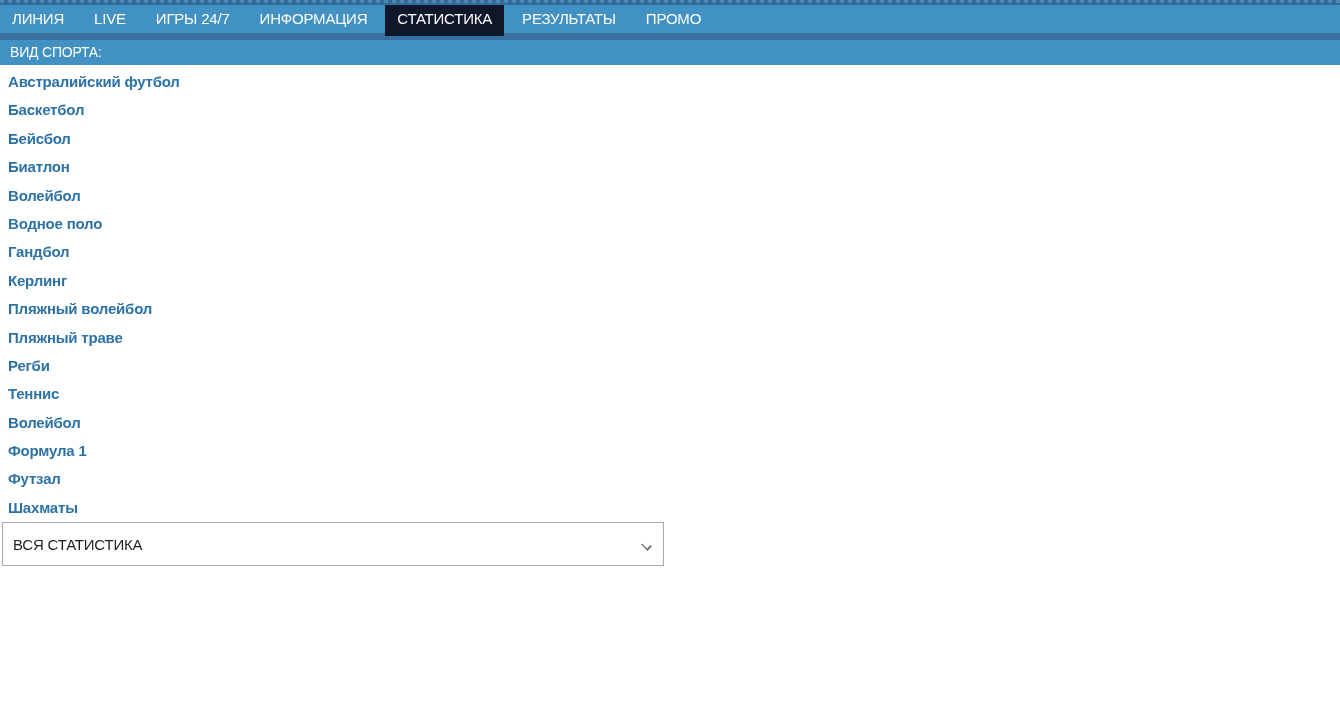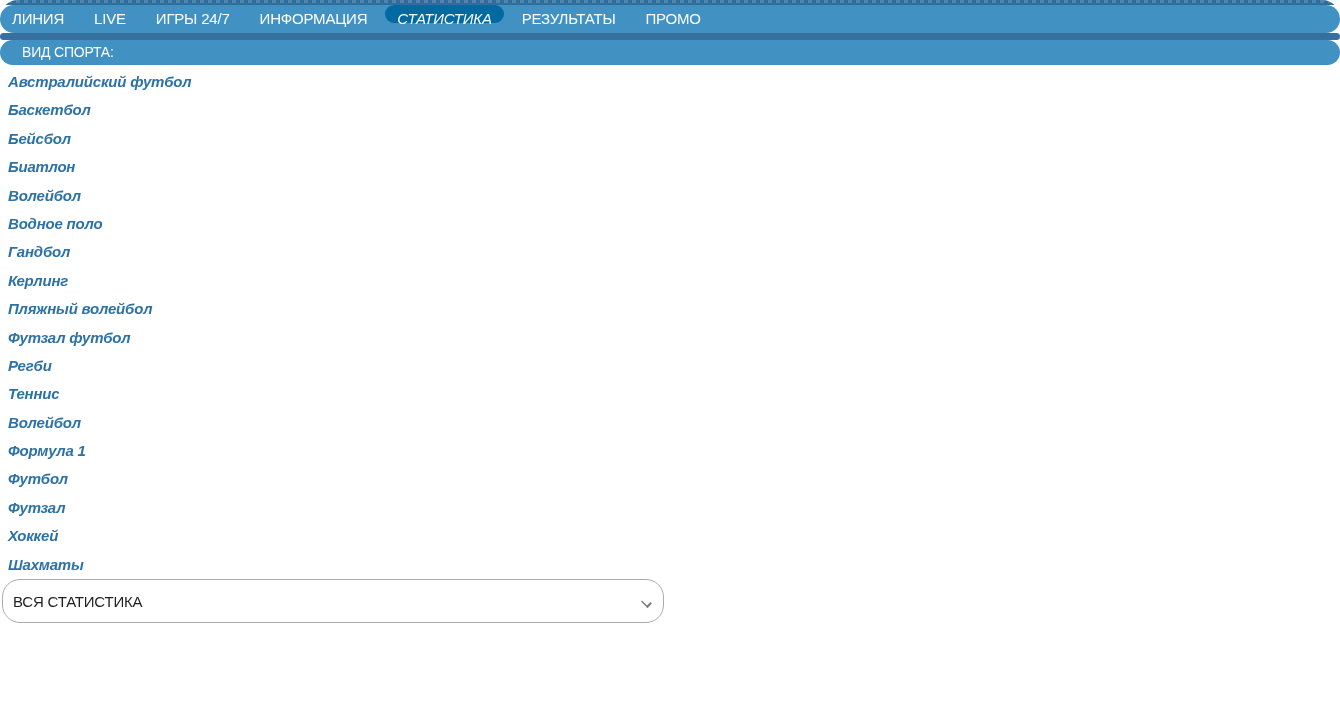--- a/index.html
+++ b/index.html
@@ -1,15 +1,15 @@
 <!DOCTYPE html>
 <html><head>
 <meta charset="utf-8">
 <style>
-  * { margin: 0; padding: 0; box-sizing: border-box; border-radius: 18px; }
+  * { margin: 0; padding: 0; box-sizing: border-box; }
   html, body {
     width: 1340px; height: 701px;
     overflow: hidden;
     background: #ffffff;
     font-family: "Liberation Sans", sans-serif;
   }
 
   
   .top-strip {
     height: 5px;
@@ -32,52 +32,50 @@
     line-height: 28px;
     padding: 0 12px;
     margin-right: 6px;
     color: #ffffff;
     font-size: 15px;
     letter-spacing: -0.2px;
     white-space: nowrap;
     cursor: pointer;
   }
   .nav-tab.active {
-    background: #0369a1;
-    height: 18px;
+    background: #0f172a;
+    height: 31px;
     position: relative;
     z-index: 2;
-    font-style: italic;
   }
   .nav-divider {
     height: 7px;
     background: #37709f;
   }
 
   
   .sport-bar {
     height: 25px;
     line-height: 25px;
     background: #4191c2;
     color: #ffffff;
     font-size: 14px;
-    padding-left: 22px;
+    padding-left: 10px;
     letter-spacing: -0.2px;
   }
 
   
   .sports-list {
     list-style: none;
     margin-top: 3px;
     padding-left: 8px;
   }
   .sports-list li {
     height: 28.4px;
     line-height: 28.4px;
-    font-style: italic;
   }
   .sport-link {
     color: #2d72a6;
     font-size: 15px;
     font-weight: bold;
     letter-spacing: -0.2px;
     text-decoration: none;
     cursor: pointer;
     white-space: nowrap;
   }
@@ -160,35 +158,33 @@
     <li><a class="sport-link">Волейбол</a></li>
 
     <li><a class="sport-link">Водное поло</a></li>
 
     <li><a class="sport-link">Гандбол</a></li>
 
     <li><a class="sport-link">Керлинг</a></li>
 
     <li><a class="sport-link">Пляжный волейбол</a></li>
 
-    <li><a class="sport-link">Футзал футбол</a></li>
+    <li><a class="sport-link">Пляжный траве</a></li>
 
     <li><a class="sport-link">Регби</a></li>
 
     <li><a class="sport-link">Теннис</a></li>
 
     <li><a class="sport-link">Волейбол</a></li>
 
     <li><a class="sport-link">Формула 1</a></li>
 
-    <li><a class="sport-link">Футбол</a></li>
 
     <li><a class="sport-link">Футзал</a></li>
 
-    <li><a class="sport-link">Хоккей</a></li>
 
 
 
     <li><a class="sport-link">Шахматы</a></li>
   </ul>
 
 <div class="filter-select" role="combobox">
   <span class="value">ВСЯ СТАТИСТИКА</span>
   <span class="chevron"></span>
 </div>

